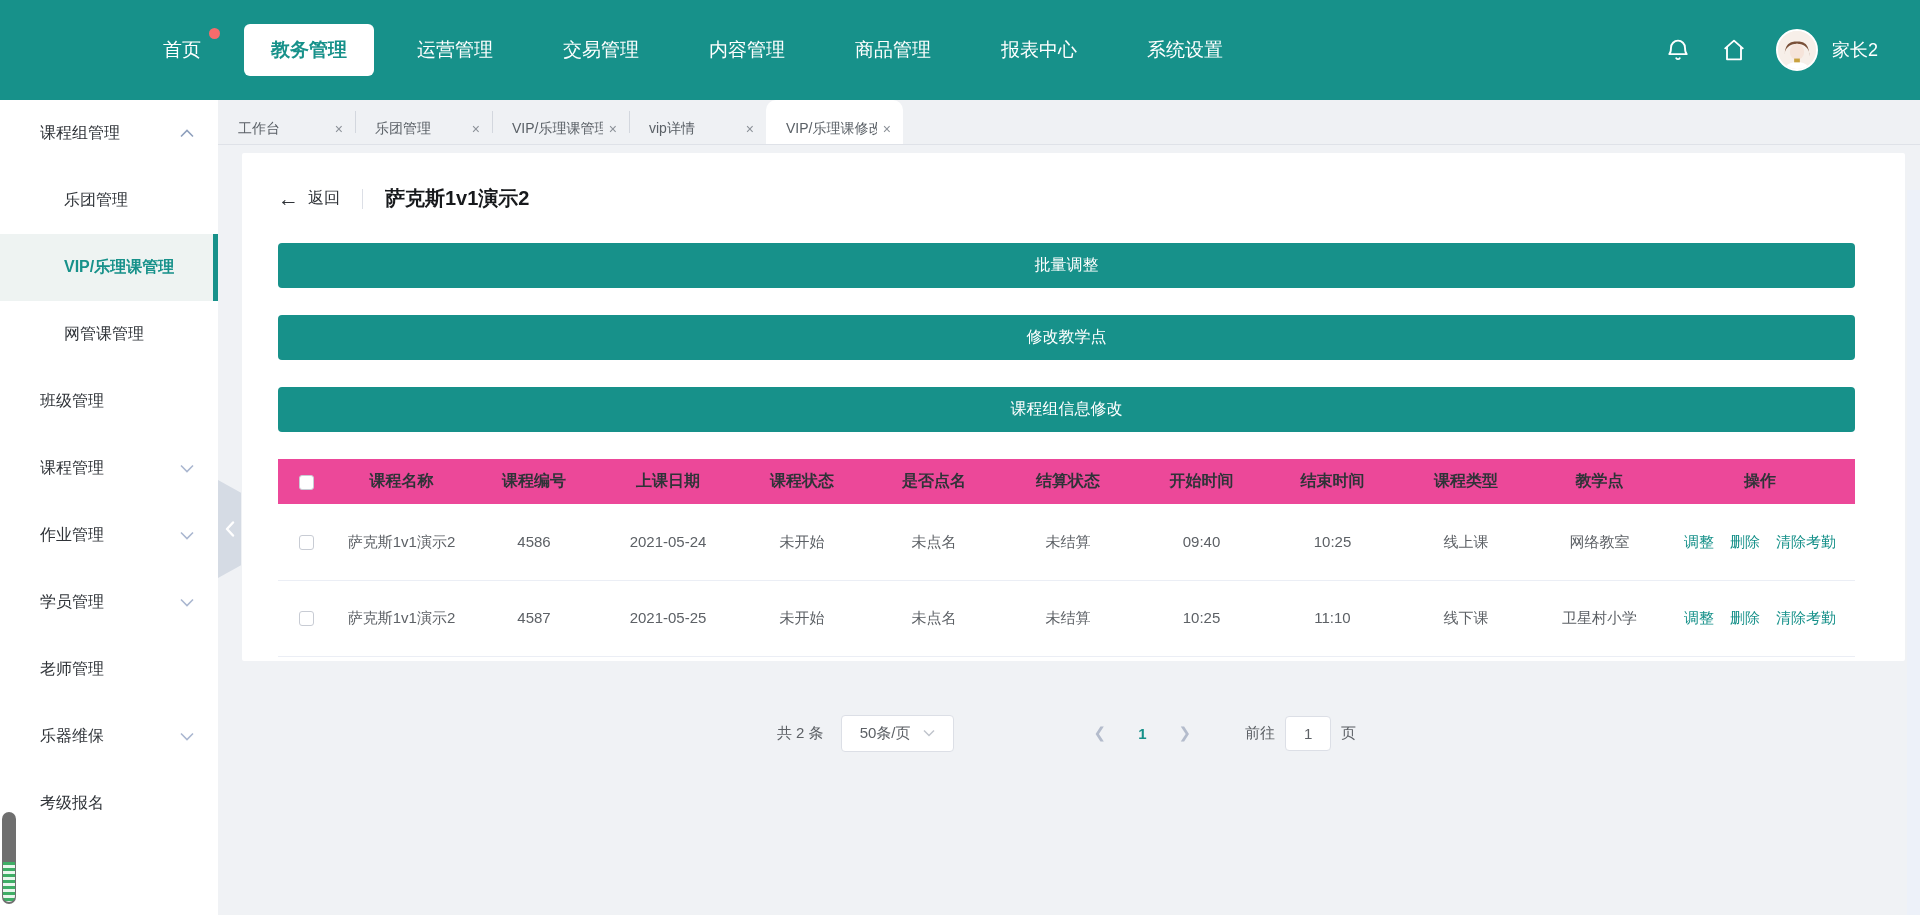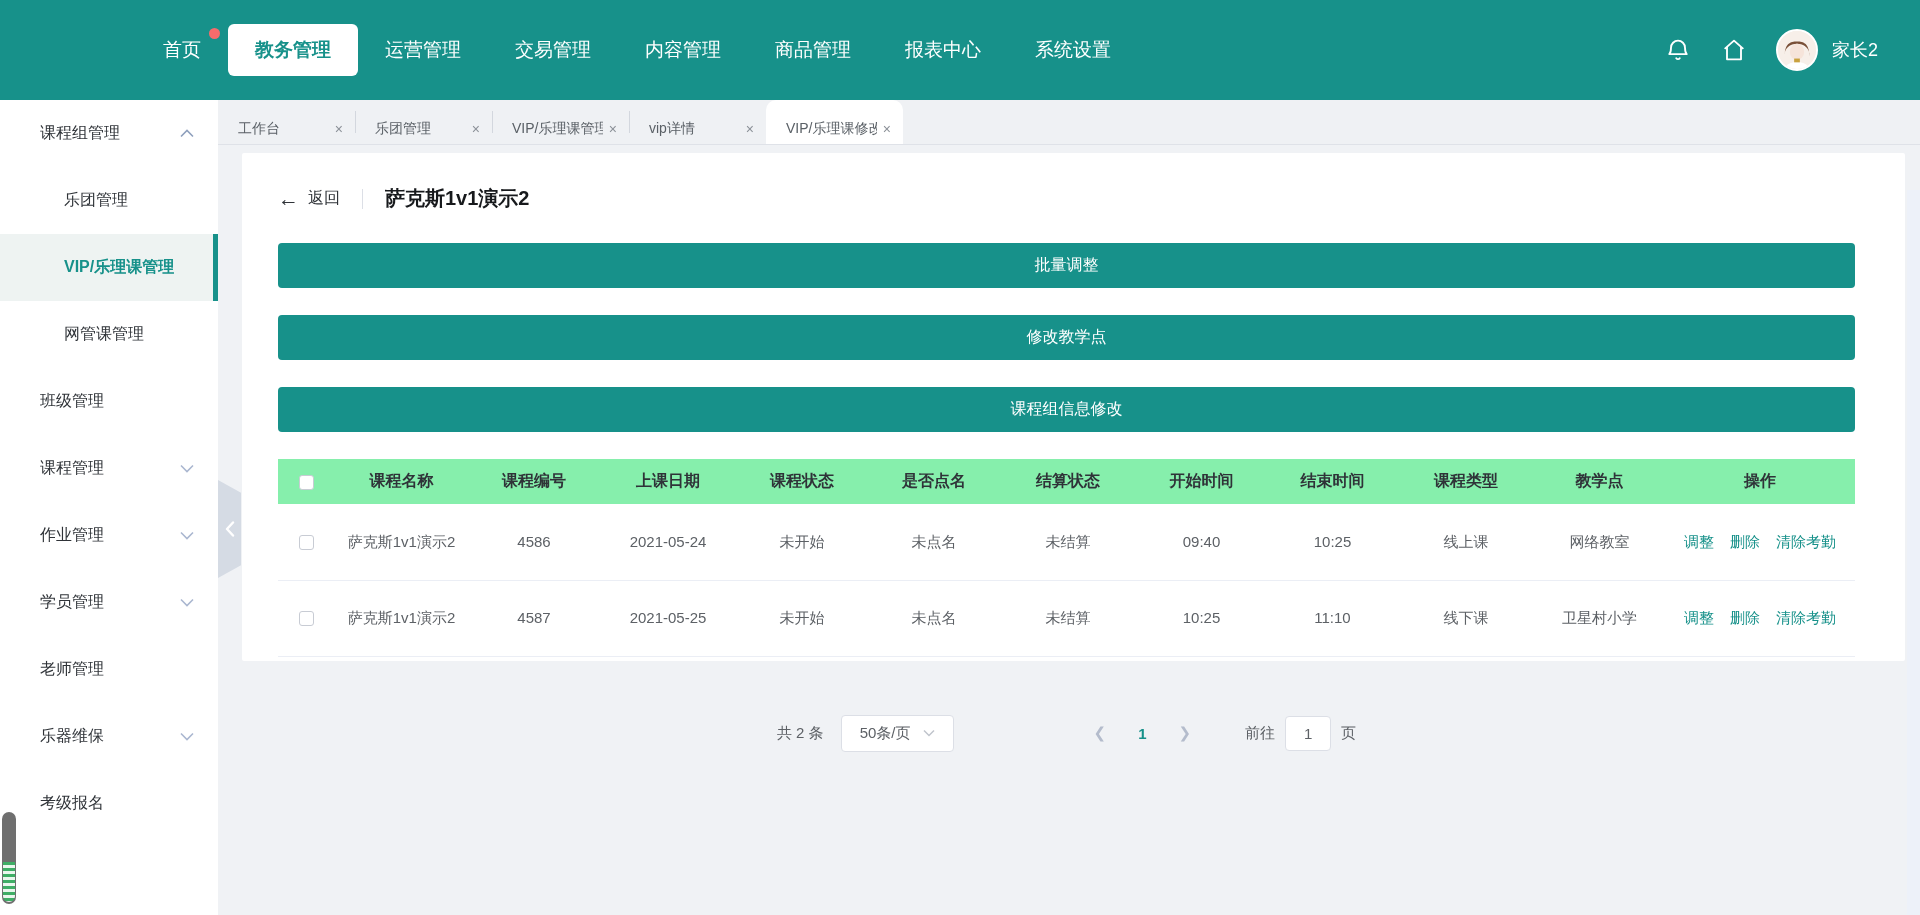--- a/index.html
+++ b/index.html
@@ -3,21 +3,21 @@
 <meta charset="utf-8">
 <style>
   * { margin:0; padding:0; box-sizing:border-box; }
   html,body { width:1920px; height:915px; overflow:hidden; font-family:"Liberation Sans",sans-serif; background:#f0f2f5; }
 
   
   .navbar { height:100px; background:#17918a; display:flex; align-items:center; padding:0 42px 0 40px; }
   .logo-wrap { display:flex; align-items:center; cursor:pointer; }
   .logo-box { width:52px; height:52px; background:#fff; border-radius:13px; display:flex; align-items:center; justify-content:center; }
   .brand-name { color:#fff; font-size:31px; font-weight:bold; margin-left:16px; letter-spacing:3px; }
-  .nav-menu { display:flex; margin-left:96px; align-items:center; }
+  .nav-menu { display:flex; margin-left:96px; gap:16px; align-items:center; }
   .nav-item { position:relative; color:#fff; font-size:19px; padding:13px 27px; border-radius:6px; cursor:pointer; white-space:nowrap; }
   .nav-item.active { background:#fff; color:#17918a; font-weight:bold; }
   .nav-dot { position:absolute; top:4px; right:8px; width:11px; height:11px; background:#f56c6c; border-radius:50%; }
   .nav-right { margin-left:auto; display:flex; align-items:center; gap:28px; }
   .nav-icon { width:28px; height:28px; cursor:pointer; }
   .avatar { width:42px; height:42px; border-radius:50%; border:2px solid #fff; overflow:hidden; background:#f7efe9; cursor:pointer; }
   .username { color:#fff; font-size:18px; margin-left:-14px; cursor:pointer; }
 
   
   .body-row { display:flex; height:815px; }
@@ -54,21 +54,21 @@
   .back-btn { display:flex; align-items:center; gap:9px; cursor:pointer; color:#2f3338; }
   .back-arrow { font-size:21px; line-height:1; }
   .back-label { font-size:16px; }
   .v-divider { width:1px; height:20px; background:#dcdfe6; margin:0 22px; }
   .page-title { font-size:20px; font-weight:bold; color:#17191c; }
 
   .btn-row { margin-top:31px; display:flex; gap:27px;flex-direction:column; }
   .btn { background:#17918a; color:#fff; font-size:16px; padding:12px 23px; border-radius:4px; border:none; cursor:pointer; white-space:nowrap; }
 
   table.grid { margin-top:27px; width:100%; border-collapse:collapse; table-layout:fixed; }
-  .grid th { background:#86efac; height:45px; font-size:16px; color:#2f3338; font-weight:bold; text-align:center; }
+  .grid th { background:#ec4899; height:45px; font-size:16px; color:#2f3338; font-weight:bold; text-align:center; }
   .grid td { height:76px; text-align:center; font-size:15px; color:#5d6166; border-bottom:1px solid #ebeef5; line-height:1.5; padding:0 4px; }
   .checkbox { display:inline-block; width:15px; height:15px; border:1px solid #c8ccd4; border-radius:3px; background:#fff; cursor:pointer; vertical-align:middle; }
   .link { color:#17918a; margin:0 8px; cursor:pointer; white-space:nowrap; }
 
   .pagination { margin-top:58px; display:flex; align-items:center; justify-content:center; font-size:15px; color:#5d6166; }
   .page-size-select { width:113px; height:37px; border:1px solid #dcdfe6; border-radius:4px; background:#fff;
       display:flex; align-items:center; justify-content:center; gap:12px; margin-left:17px; cursor:pointer; color:#5d6166; }
   .pager { display:flex; align-items:center; margin-left:120px; }
   .page-prev,.page-next { color:#b4bccc; font-size:15px; padding:0 20px; cursor:pointer; }
   .page-num { color:#17918a; font-weight:bold; font-size:15px; padding:0 12px; cursor:pointer; }

